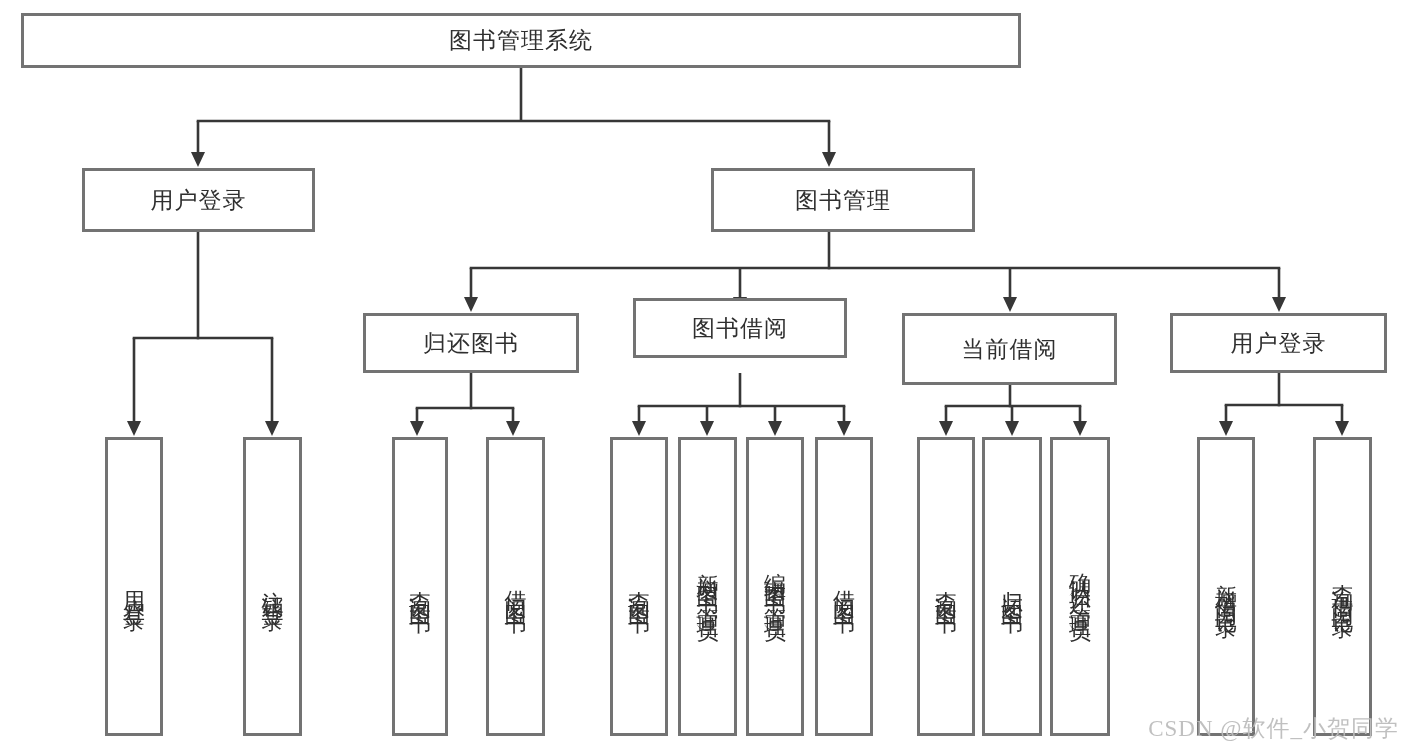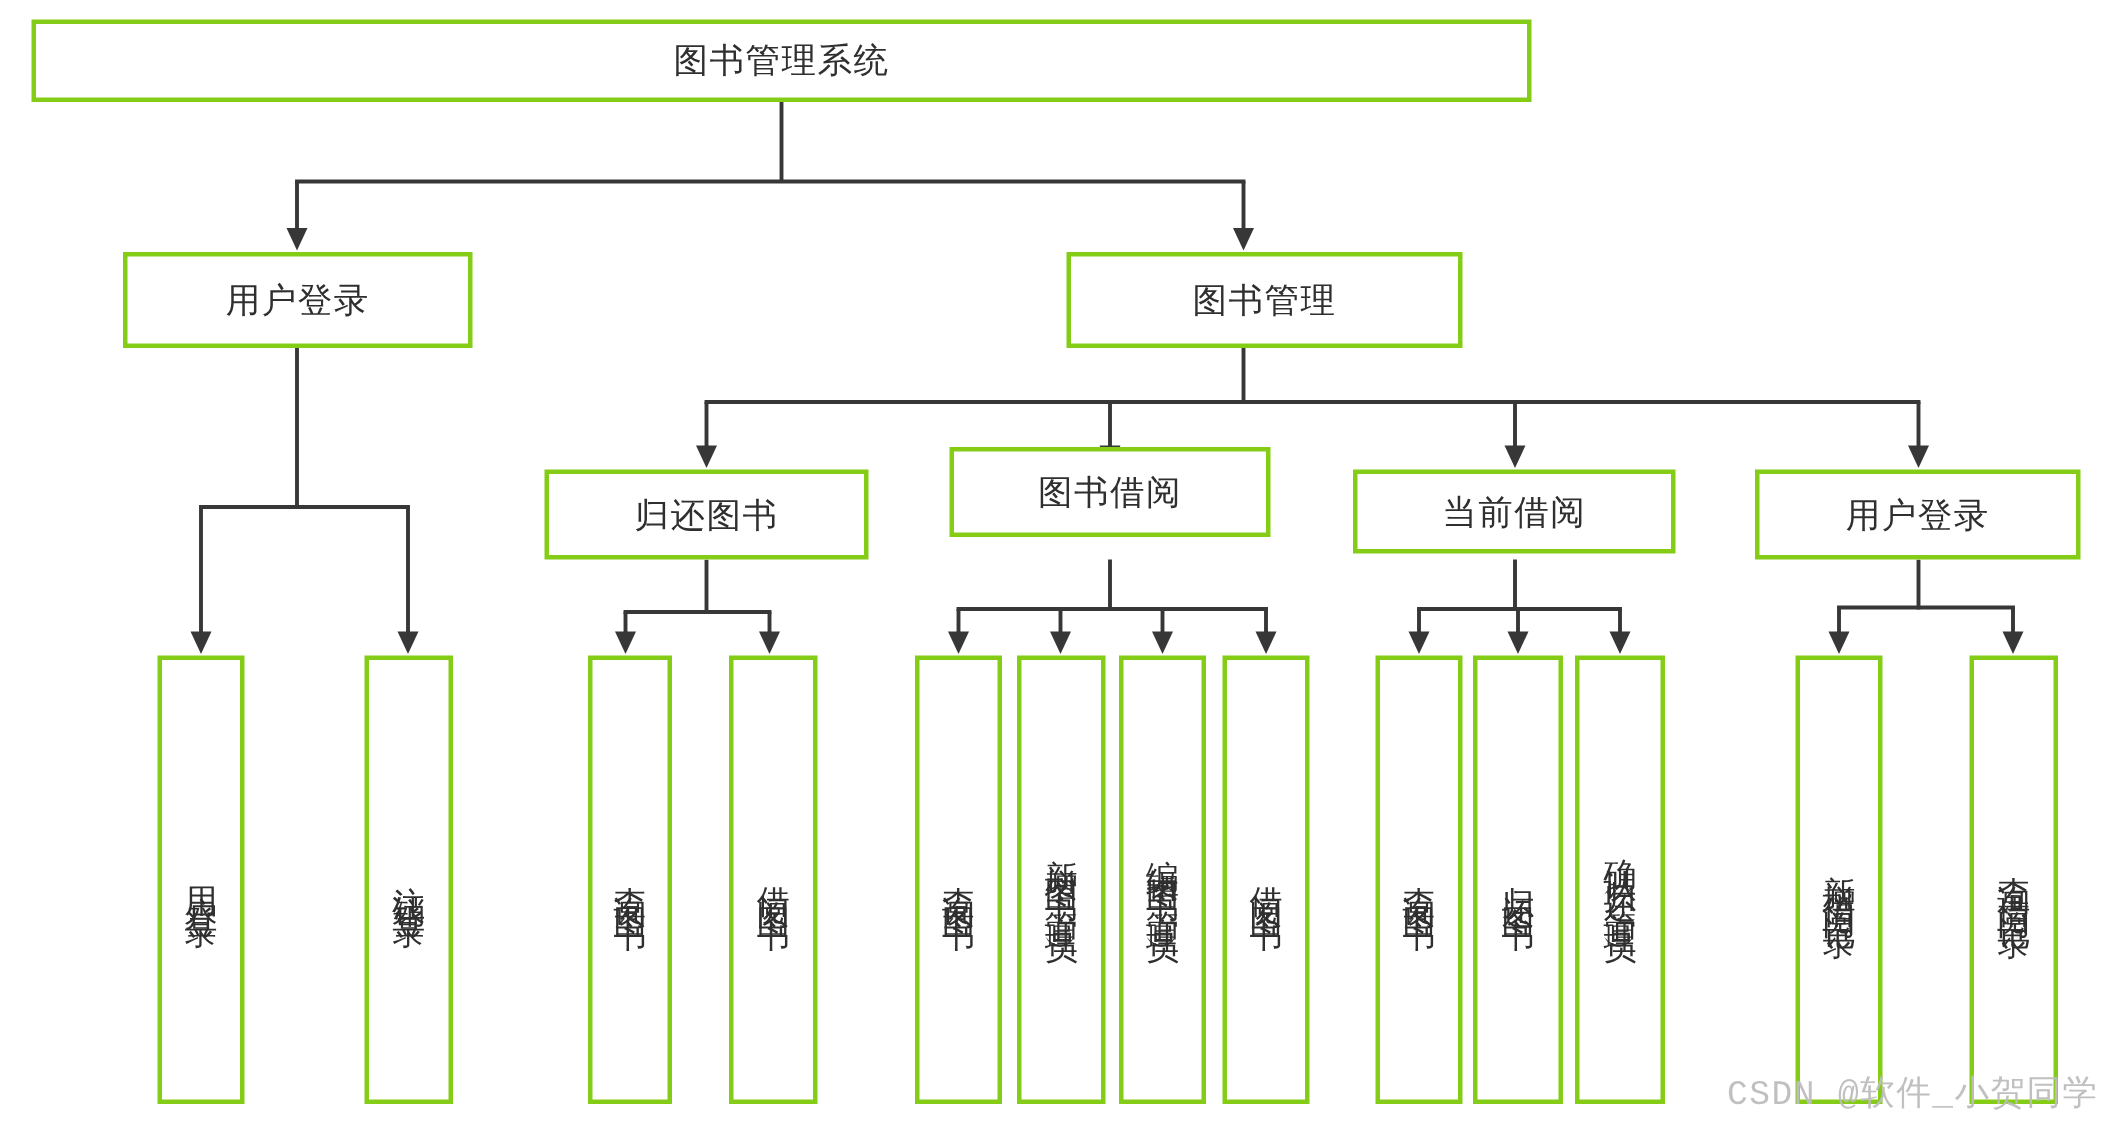--- a/index.html
+++ b/index.html
@@ -2,33 +2,33 @@
 <html><head>
 <meta charset="utf-8">
 <style>
   html,body{margin:0;padding:0;background:#ffffff;}
   .stage{
     position:relative;width:1405px;height:747px;background:#ffffff;
     font-family:"Liberation Sans","DejaVu Sans",sans-serif;overflow:hidden;
   }
   .connectors{position:absolute;left:0;top:0;z-index:0;}
   .box{
-    position:absolute;box-sizing:border-box;border:3px solid #84cc16;background:#ffffff;
+    position:absolute;box-sizing:border-box;border:3px solid #737373;background:#ffffff;
     display:flex;align-items:center;justify-content:center;
     color:#2f2f2f;z-index:1;
   }
   .hbox{font-size:23px;letter-spacing:1px;}
   .leaf{
     writing-mode:vertical-rl;text-orientation:mixed;
     font-size:22px;letter-spacing:7px;line-height:1;
   }
   .watermark{
     position:absolute;right:6px;bottom:3px;z-index:5;
     font-size:23px;color:rgba(189,189,189,0.95);letter-spacing:1px;
-    font-family:Liberation Mono, monospace;
+    font-family:Liberation Serif, serif;
   }
 </style>
 </head>
 <body>
 
 <div class="stage">
 
   <svg class="connectors" width="1405" height="747" viewBox="0 0 1405 747">
     <g stroke="#373737" stroke-width="2.6" fill="none">
 
@@ -105,21 +105,21 @@
   <div class="box hbox" style="left:711px;top:168px;width:264px;height:64px">
     <span>图书管理</span>
   </div>
 
   <div class="box hbox" style="left:363px;top:313px;width:216px;height:60px">
     <span>归还图书</span>
   </div>
   <div class="box hbox" style="left:633px;top:298px;width:214px;height:60px">
     <span>图书借阅</span>
   </div>
-  <div class="box hbox" style="left:902px;top:313px;width:215px;height:56px">
+  <div class="box hbox" style="left:902px;top:313px;width:215px;height:72px">
     <span>当前借阅</span>
   </div>
   <div class="box hbox" style="left:1170px;top:313px;width:217px;height:60px">
     <span>用户登录</span>
   </div>
 
   <div class="box leaf" style="left:105px;top:437px;width:58px;height:299px">
     <span>用户登录</span>
   </div>
   <div class="box leaf" style="left:243px;top:437px;width:59px;height:299px">

